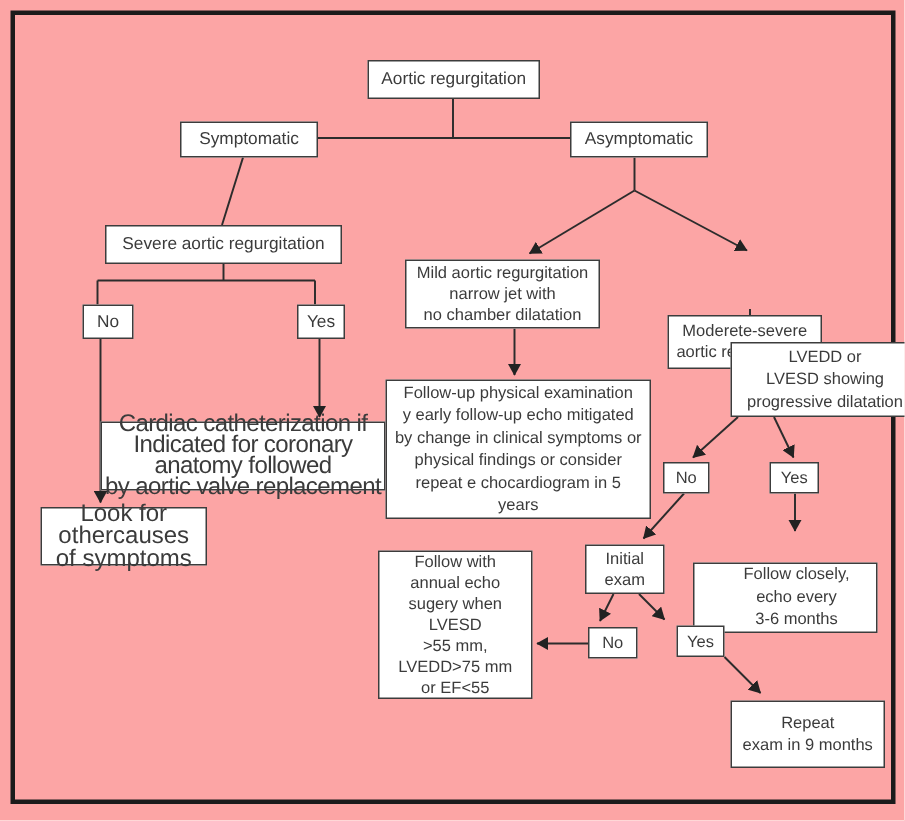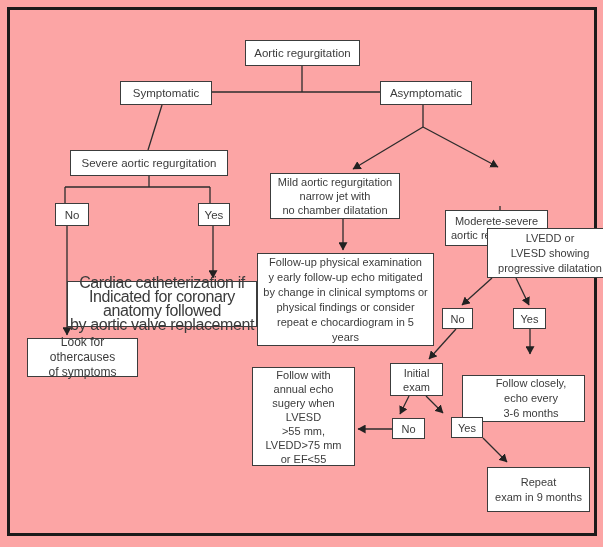--- a/index.html
+++ b/index.html
@@ -48,21 +48,21 @@
     z-index: 2;
   }
   
   .n-aortic        { left:245px; top:40px;  width:115px; height:26px; font-size:11.5px; }
   .n-symptomatic   { left:120px; top:81px;  width:92px;  height:24px; font-size:11.5px; }
   .n-asymptomatic  { left:380px; top:81px;  width:92px;  height:24px; font-size:11.5px; }
   .n-severe        { left:70px;  top:150px; width:158px; height:26px; font-size:11.5px; }
   .n-no1           { left:55px;  top:203px; width:34px;  height:23px; font-size:11.5px; }
   .n-yes1          { left:198px; top:203px; width:32px;  height:23px; font-size:11.5px; }
   .n-cardiac       { left:67px;  top:281px; width:190px; height:46px; font-size:16px; letter-spacing:-0.4px; line-height:14px; }
-  .n-look          { left:27px;  top:338px; width:111px; height:39px; font-size:12px; line-height:15px; }
+  .n-look          { left:27px;  top:338px; width:111px; height:39px; font-size:16px; line-height:15px; }
   .n-mild          { left:270px; top:173px; width:130px; height:46px; font-size:11px; }
   .n-moderate      { left:445px; top:170px; width:103px; height:36px;margin-top:40px; }
   .n-followup      { left:257px; top:253px; width:177px; height:93px; line-height:15px; }
   .n-lvedd         { left:441px; top:228px; width:126px; height:50px; line-height:15px;margin-left:46px; }
   .n-no2           { left:442px; top:308px; width:31px;  height:21px; }
   .n-yes2          { left:513px; top:308px; width:33px;  height:21px; }
   .n-initial       { left:390px; top:363px; width:53px;  height:33px; }
   .n-followclosely { left:462px; top:375px; width:123px; height:47px; line-height:15px;padding-left:15px; }
   .n-followannual  { left:252px; top:367px; width:103px; height:99px; line-height:14px; }
   .n-no3           { left:392px; top:418px; width:33px;  height:21px; }

